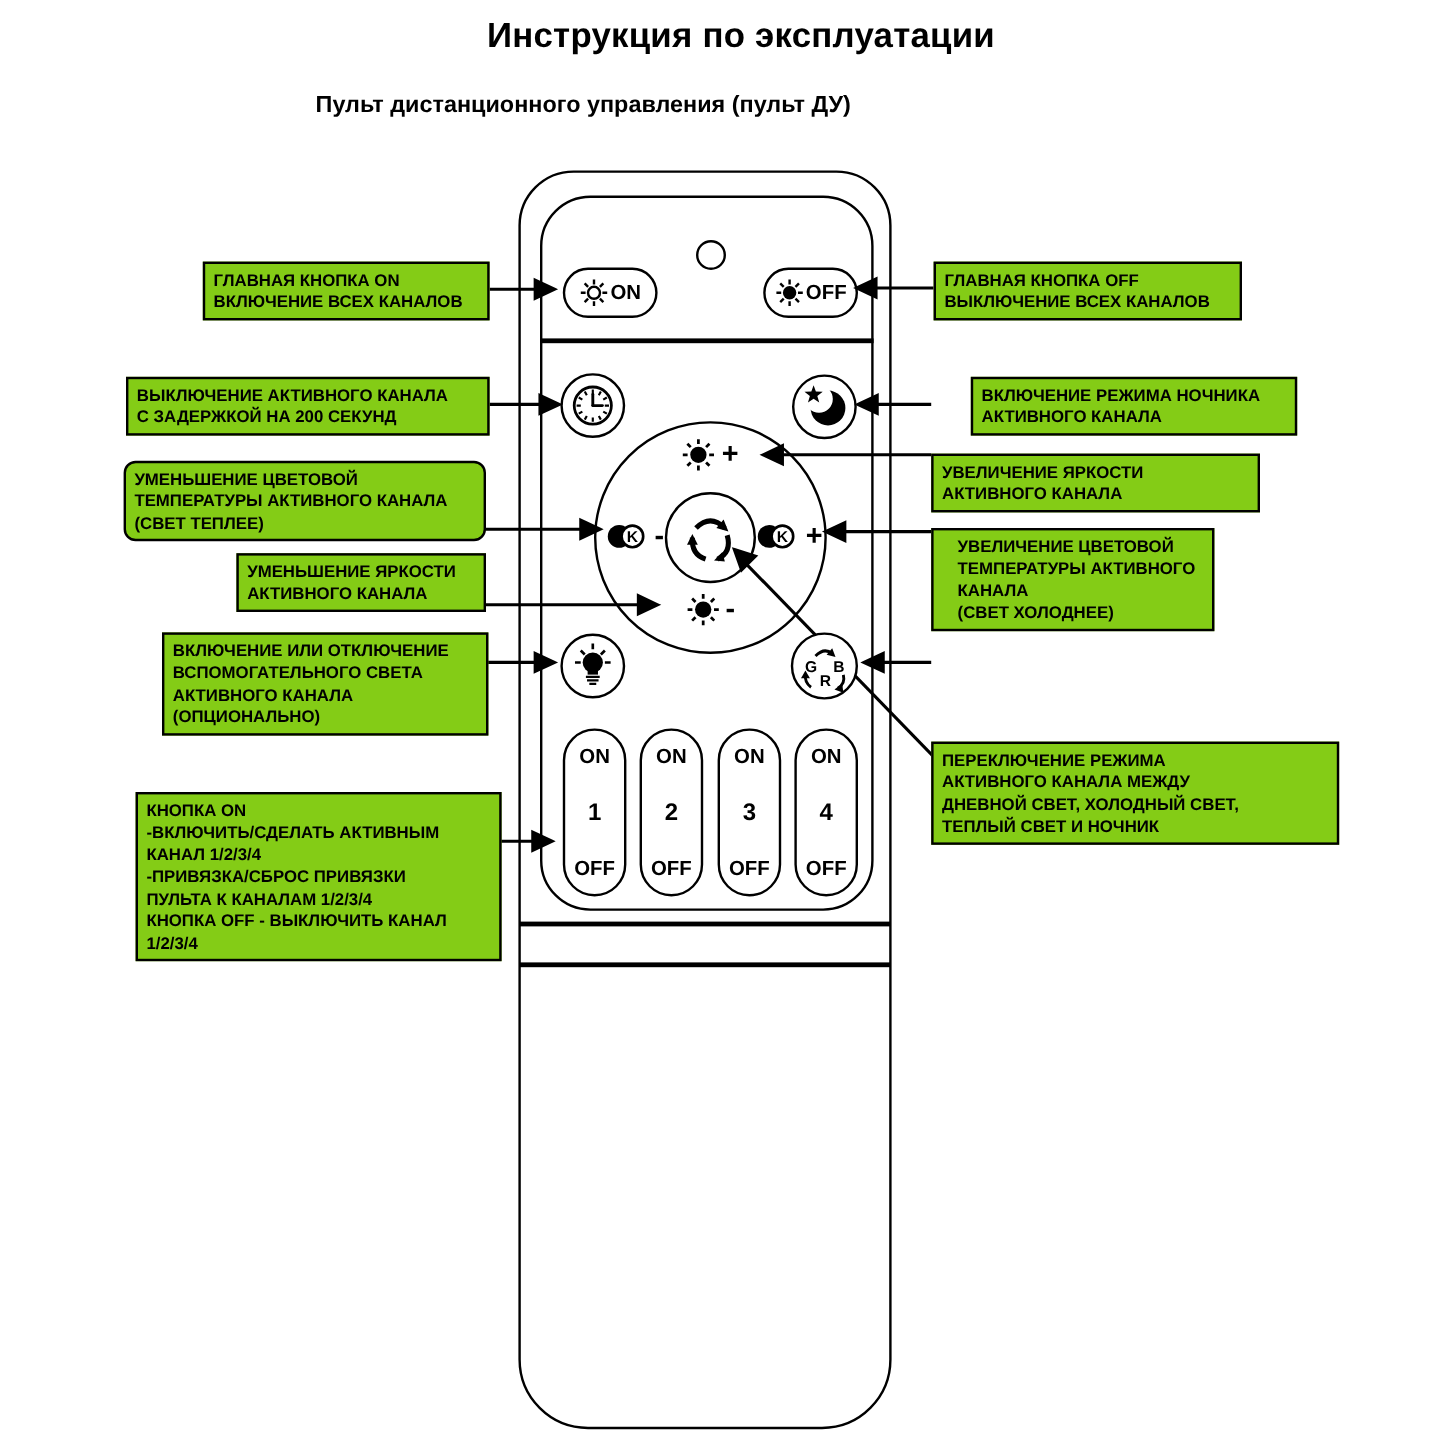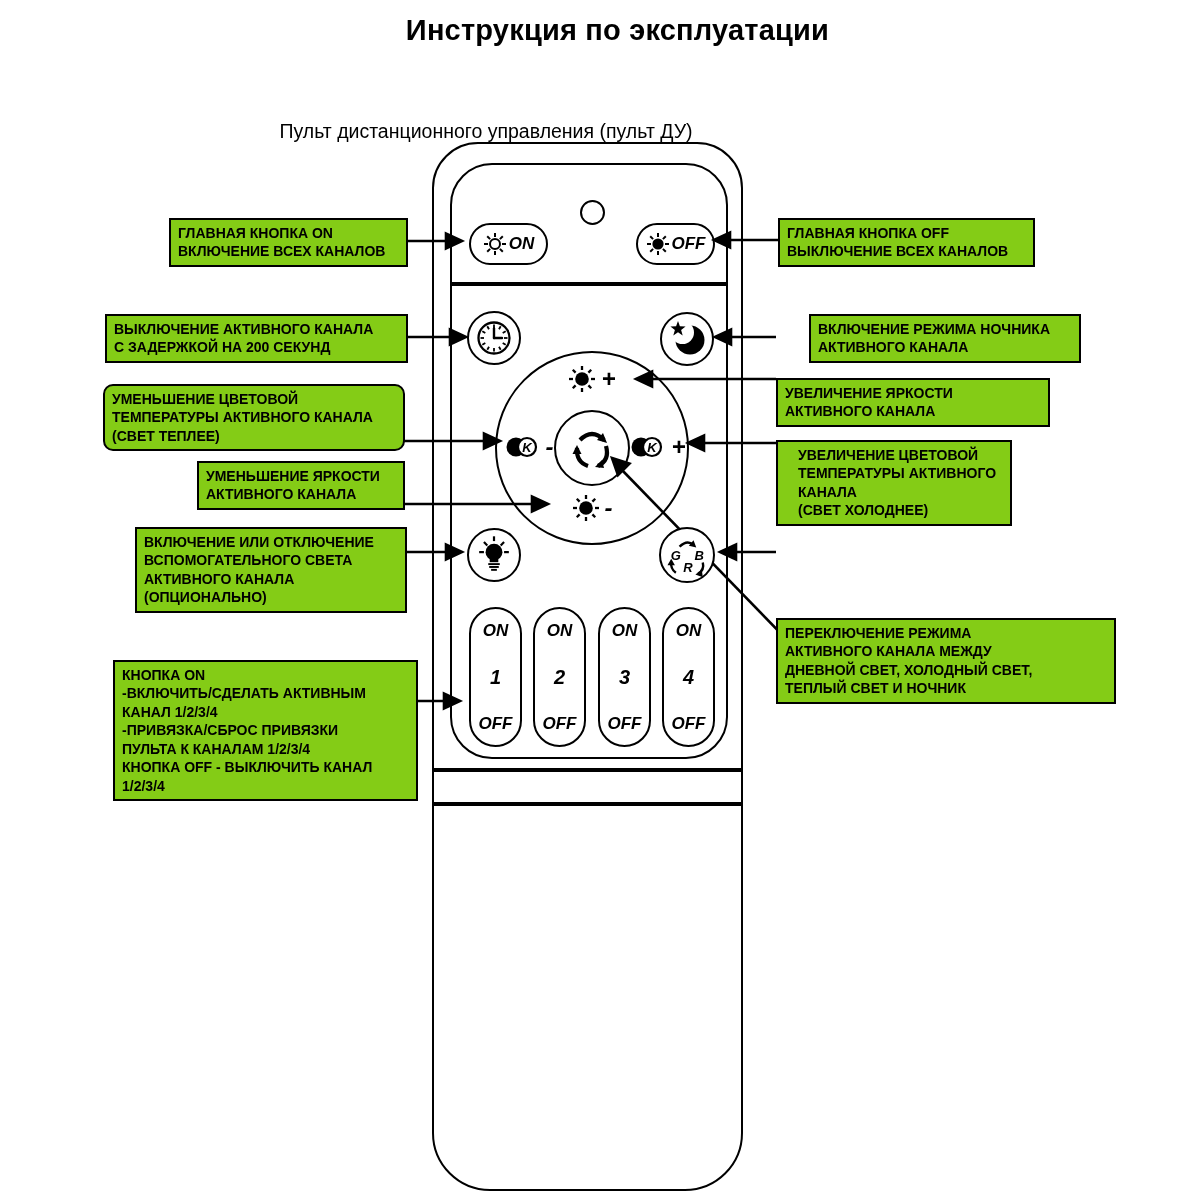--- a/index.html
+++ b/index.html
@@ -3,25 +3,25 @@
 <meta charset="utf-8">
 <style>
   * { margin:0; padding:0; box-sizing:border-box; }
   html,body { background:#fff; }
   body { width:1200px; height:1200px; font-family:"Liberation Sans", sans-serif; color:#000; }
   #canvas { position:relative; width:1200px; height:1200px; background:#fff; overflow:hidden; }
 
   .title { position:absolute; top:14px; left:0; width:1200px; text-align:center;
            font-size:29px; font-weight:bold; letter-spacing:.2px;padding-left:35px; }
   .subtitle { position:absolute; top:76px; left:0; width:972px; text-align:center;
-              font-size:19.5px; font-weight:normal;margin-top:44px; }
+              font-size:19.5px; font-weight:bold; }
 
   
   .remote { position:absolute; left:432px; top:142px; width:311px; height:1049px;
-            border:2.5px solid #000; border-radius:46px 46px 58px 58px; background:#fff;font-style:italic; }
+            border:2.5px solid #000; border-radius:46px 46px 58px 58px; background:#fff; }
   .inner-panel { position:absolute; left:16px; top:19px; width:278px; height:596px;
                  border:2.5px solid #000; border-radius:42px; background:#fff; }
   .led { position:absolute; left:146px; top:56px; width:25px; height:25px;
          border:2.5px solid #000; border-radius:50%; background:#fff; }
   .pill { position:absolute; top:79px; width:79px; height:42px; border:2.2px solid #000;
           border-radius:21px; background:#fff; display:flex; align-items:center; justify-content:center; gap:2px; }
   .pill span { font-size:17px; font-weight:bold; }
   .pill-on  { left:35px; }
   .pill-off { left:202px; }
   .hsep { position:absolute; left:17px; top:138px; width:277px; height:4px; background:#000; }

